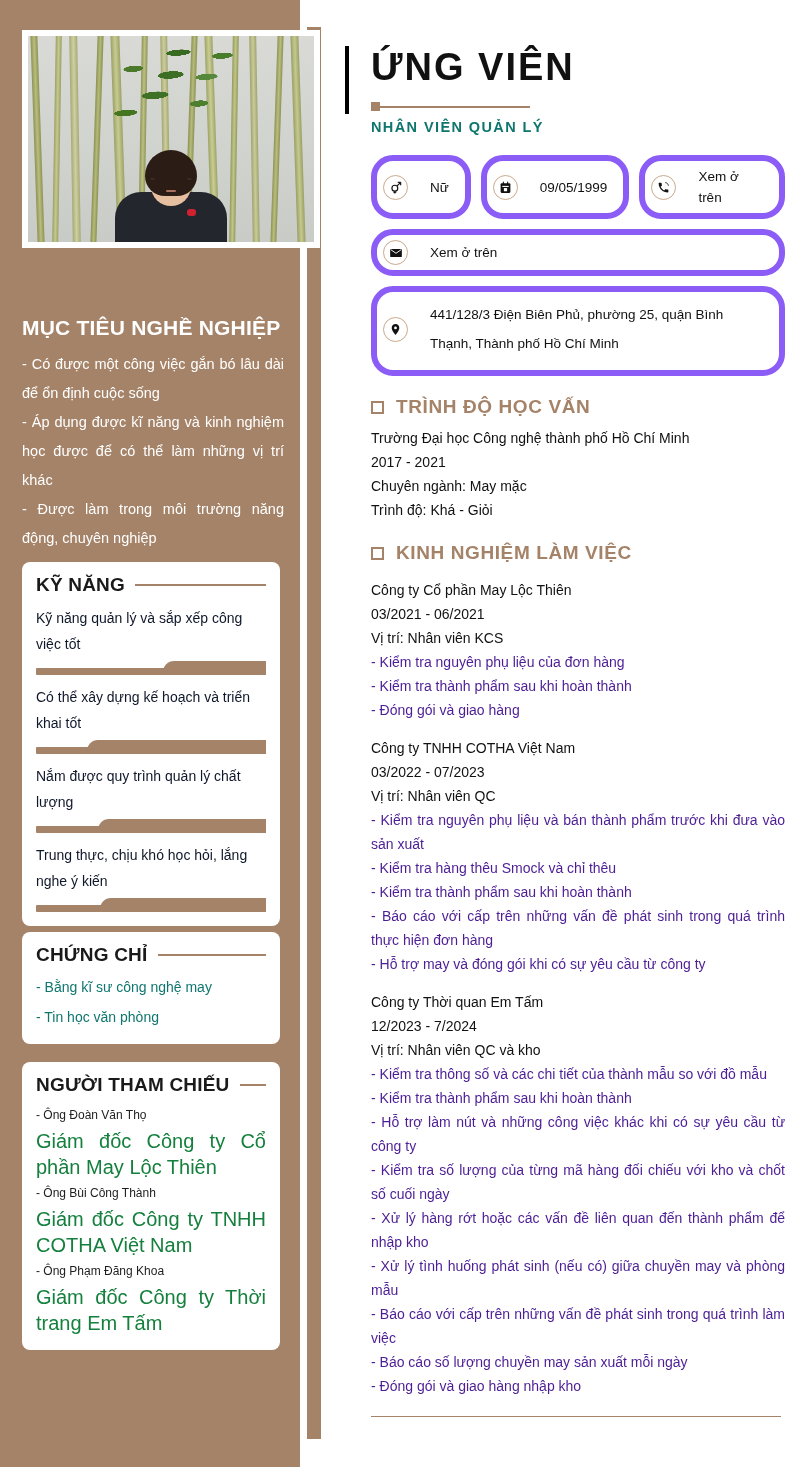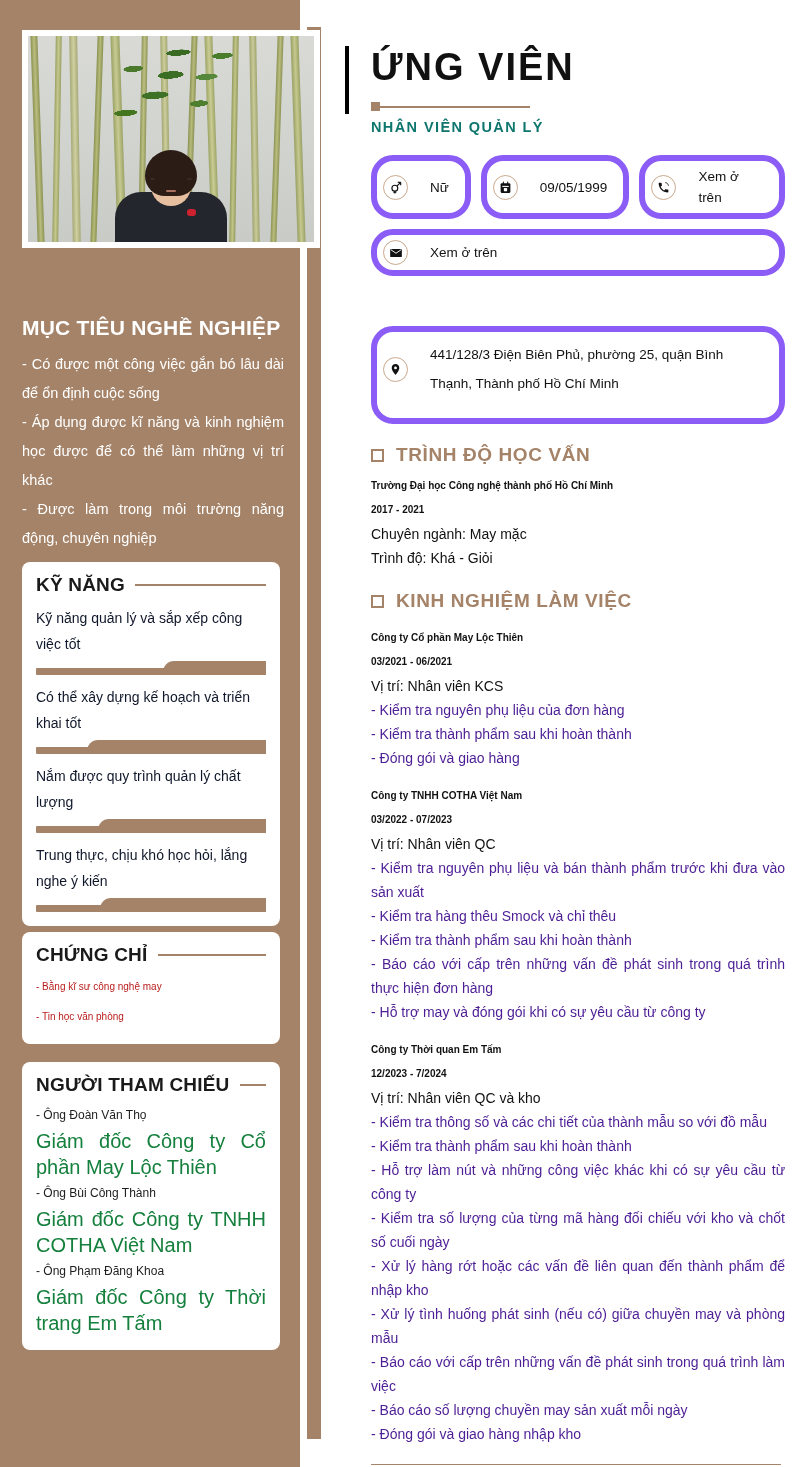--- a/index.html
+++ b/index.html
@@ -94,21 +94,21 @@
   .skill { margin-top: 9px; }
   .skill-label { font-size: 14px; color:#0f172a; line-height: 26px; }
   .bar-wrap { position:relative; height:14px; margin-top:4px; }
   .bar-base { position:absolute; left:0; right:0; bottom:0; height:7px; background:#a58368; border-radius:1px; }
   .bar-fill {
     position:absolute; bottom:0; right:0; height:14px; background:#a58368;
     border-top-left-radius:11px;
   }
 
   #cert-card { top: 932px; }
-  .cert-line { font-size: 10px; color:#b91c1c; line-height: 26px; margin-top:4px; }
+  .cert-line { font-size: 14px; color:#0f766e; line-height: 26px; margin-top:4px; }
   #cert-card .cert-line:first-of-type { margin-top: 8px; }
 
   #ref-card { top: 1062px; }
   .ref-name { font-size: 12px; color:#1d1d1d; line-height: 26px; }
   .ref-role { font-size: 20px; color:#15803d; line-height: 26px; text-align: justify; }
   #ref-card .ref-name:first-of-type { margin-top: 6px; }
 
   
   .main { position:absolute; left:345px; top:18px; width: 440px; }
 
@@ -128,29 +128,29 @@
     padding: 5px 16px 5px 6px; min-height:32px;
   }
   .pill.wide { flex: 1 1 auto; }
   .pill .ic {
     flex:0 0 auto; width:25px; height:25px; border-radius:50%;
     border:1px solid #c9a98c; background:#fff;
     display:flex; align-items:center; justify-content:center;
     color:#111;
   }
   .pill .tx { font-size:13.5px; color:#111; line-height:21px; }
-  .pill.addr { align-items:center; padding: 8px 14px 20px 6px; margin-top: 40px; }
+  .pill.addr { align-items:center; padding: 8px 14px 12px 6px; }
   .pill.addr .tx { line-height: 29px; }
 
   .section { padding-left: 26px; margin-top: 20px; }
   .sec-head { display:flex; align-items:center; gap:12px; margin-bottom:8px; }
   .sec-sq { width:13px; height:13px; border:2px solid #a58368; flex:0 0 auto; }
   .sec-title { font-size:19px; font-weight:700; color:#a58368; letter-spacing:.6px; }
 
-  .b { font-size:10px; font-weight:700; color:#111; line-height:24px; }
+  .b { font-size:14px; font-weight:400; color:#111; line-height:24px; }
   .n { font-size:14px; color:#111; line-height:24px; }
   .j { font-size:14px; color:#4c1d95; line-height:24px; text-align: justify; }
   .job { margin-top: 14px; }
   .job:first-child { margin-top: 4px; }
   .edu-body { margin-top: 2px; }
 
   .bottom-rule {
     margin: 18px 0 0 26px; width: 410px; height:1px; background:#a58368;
   }
 </style>

